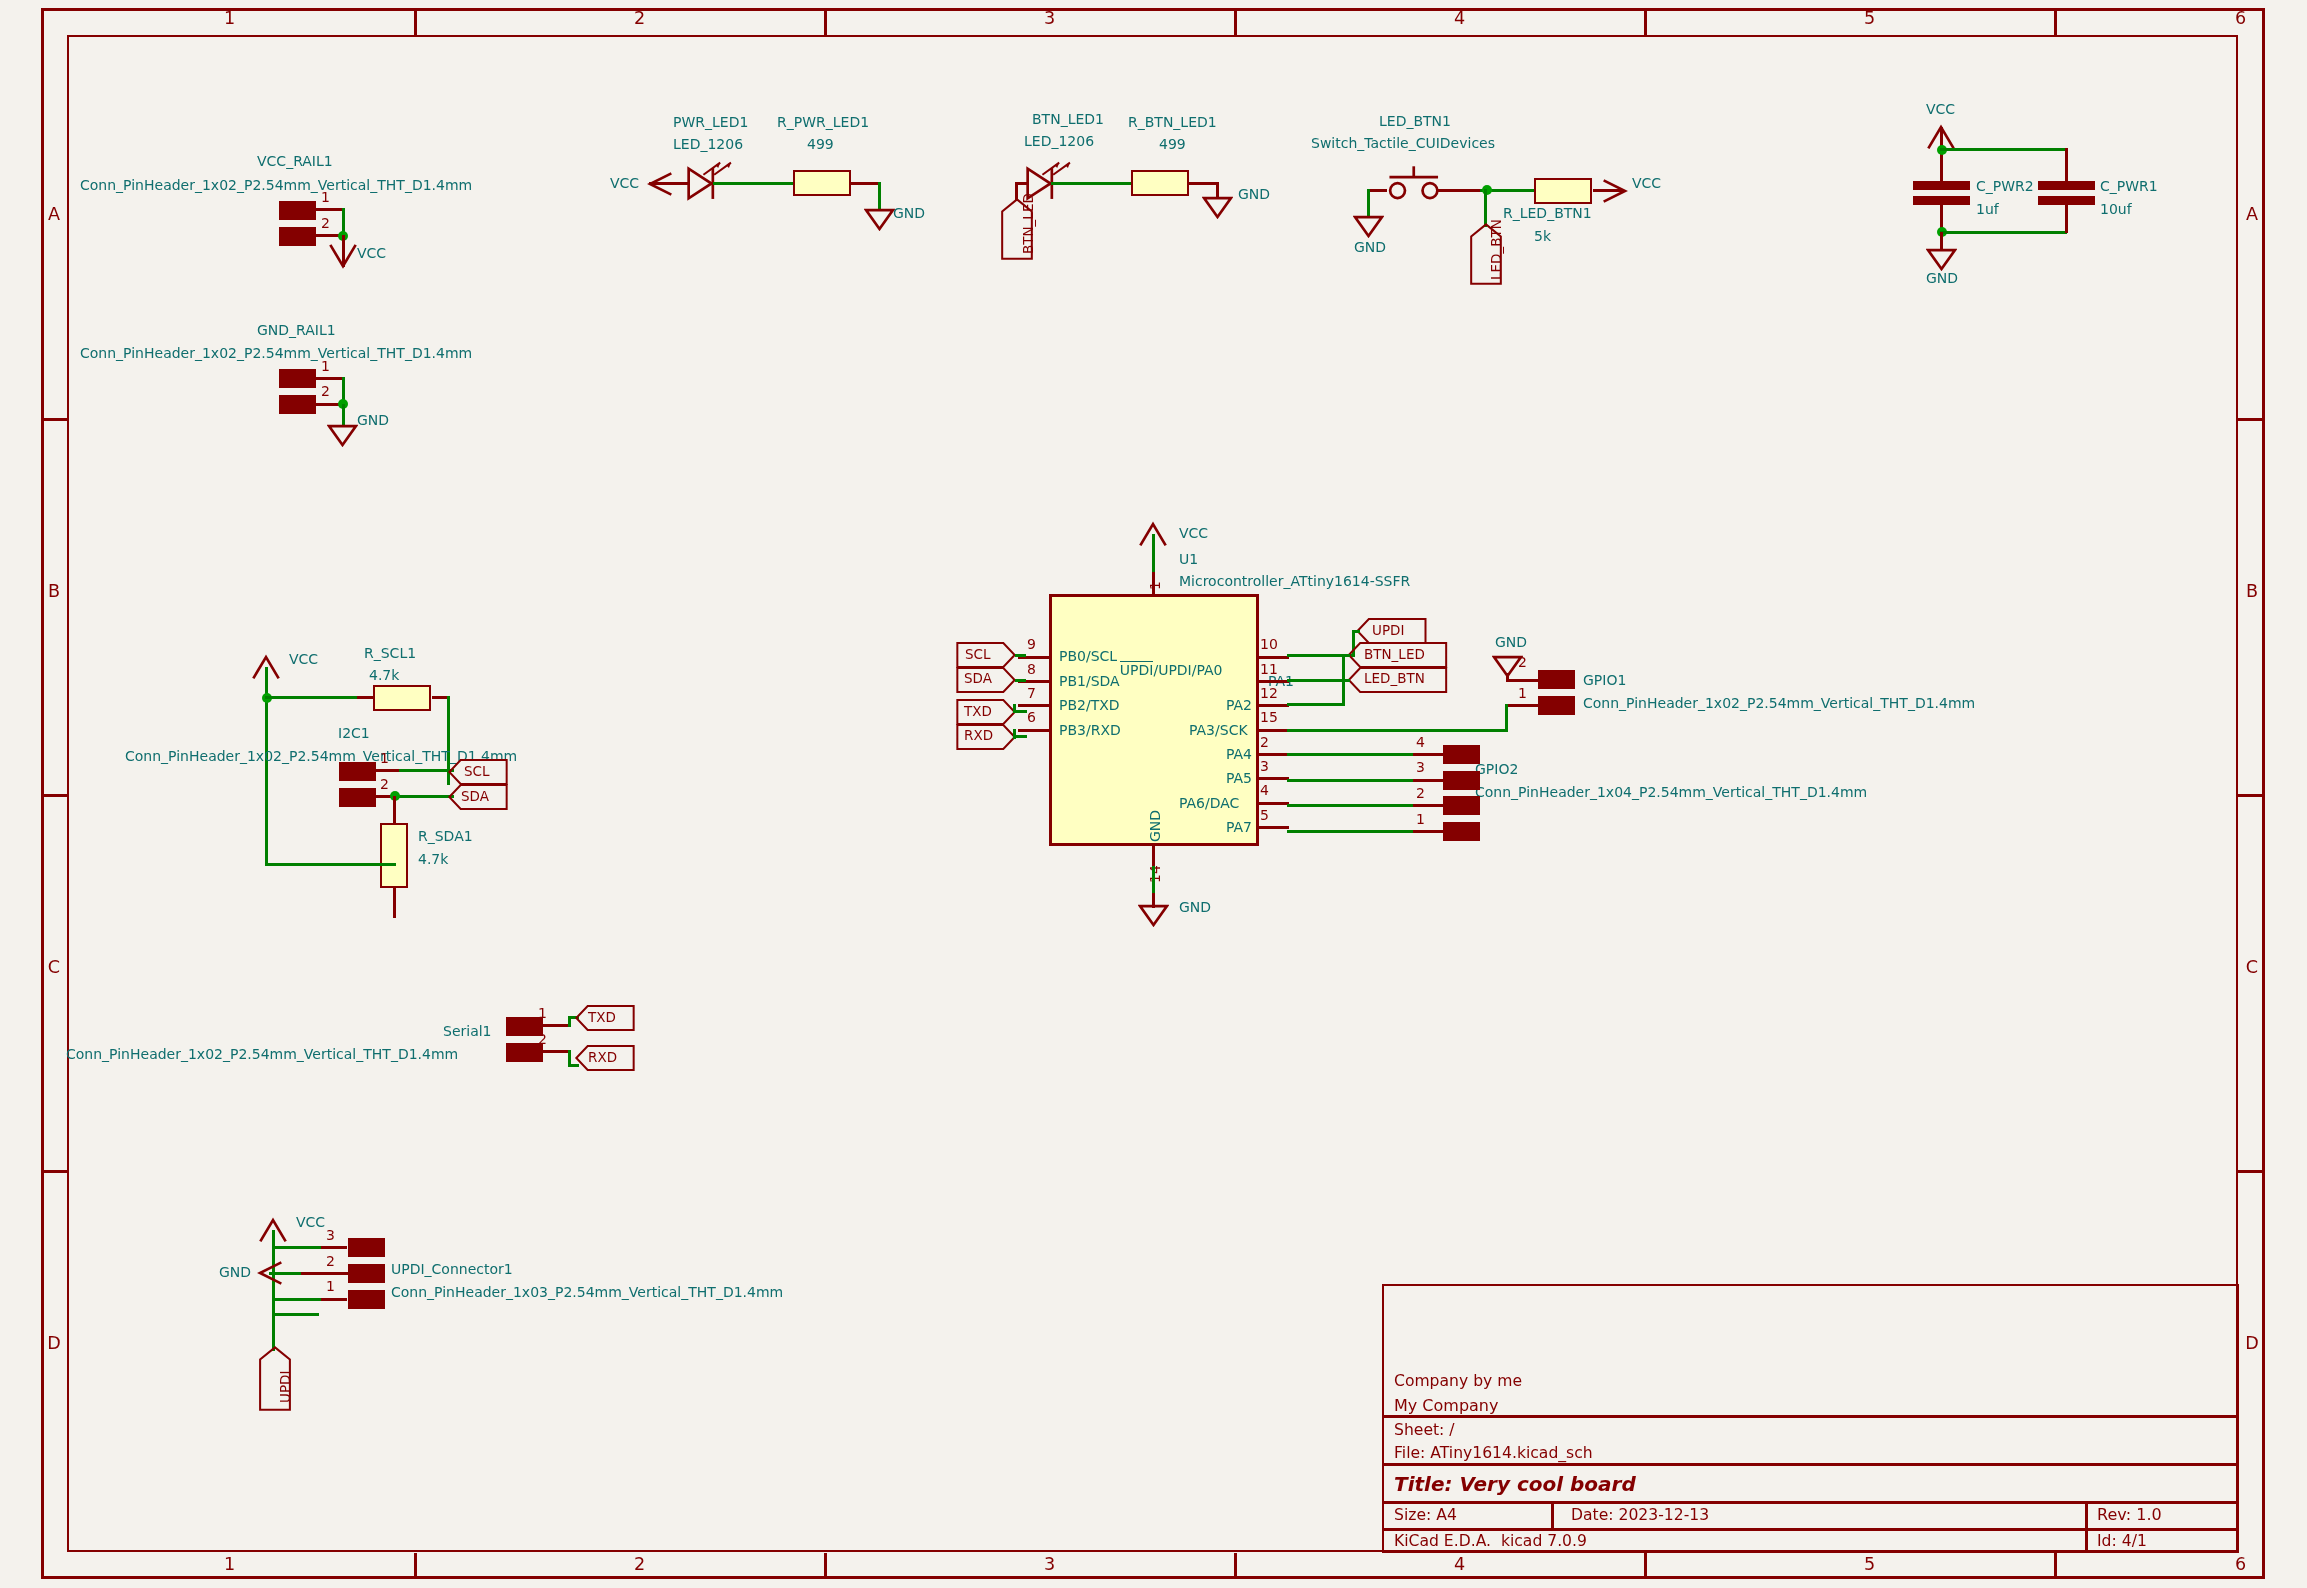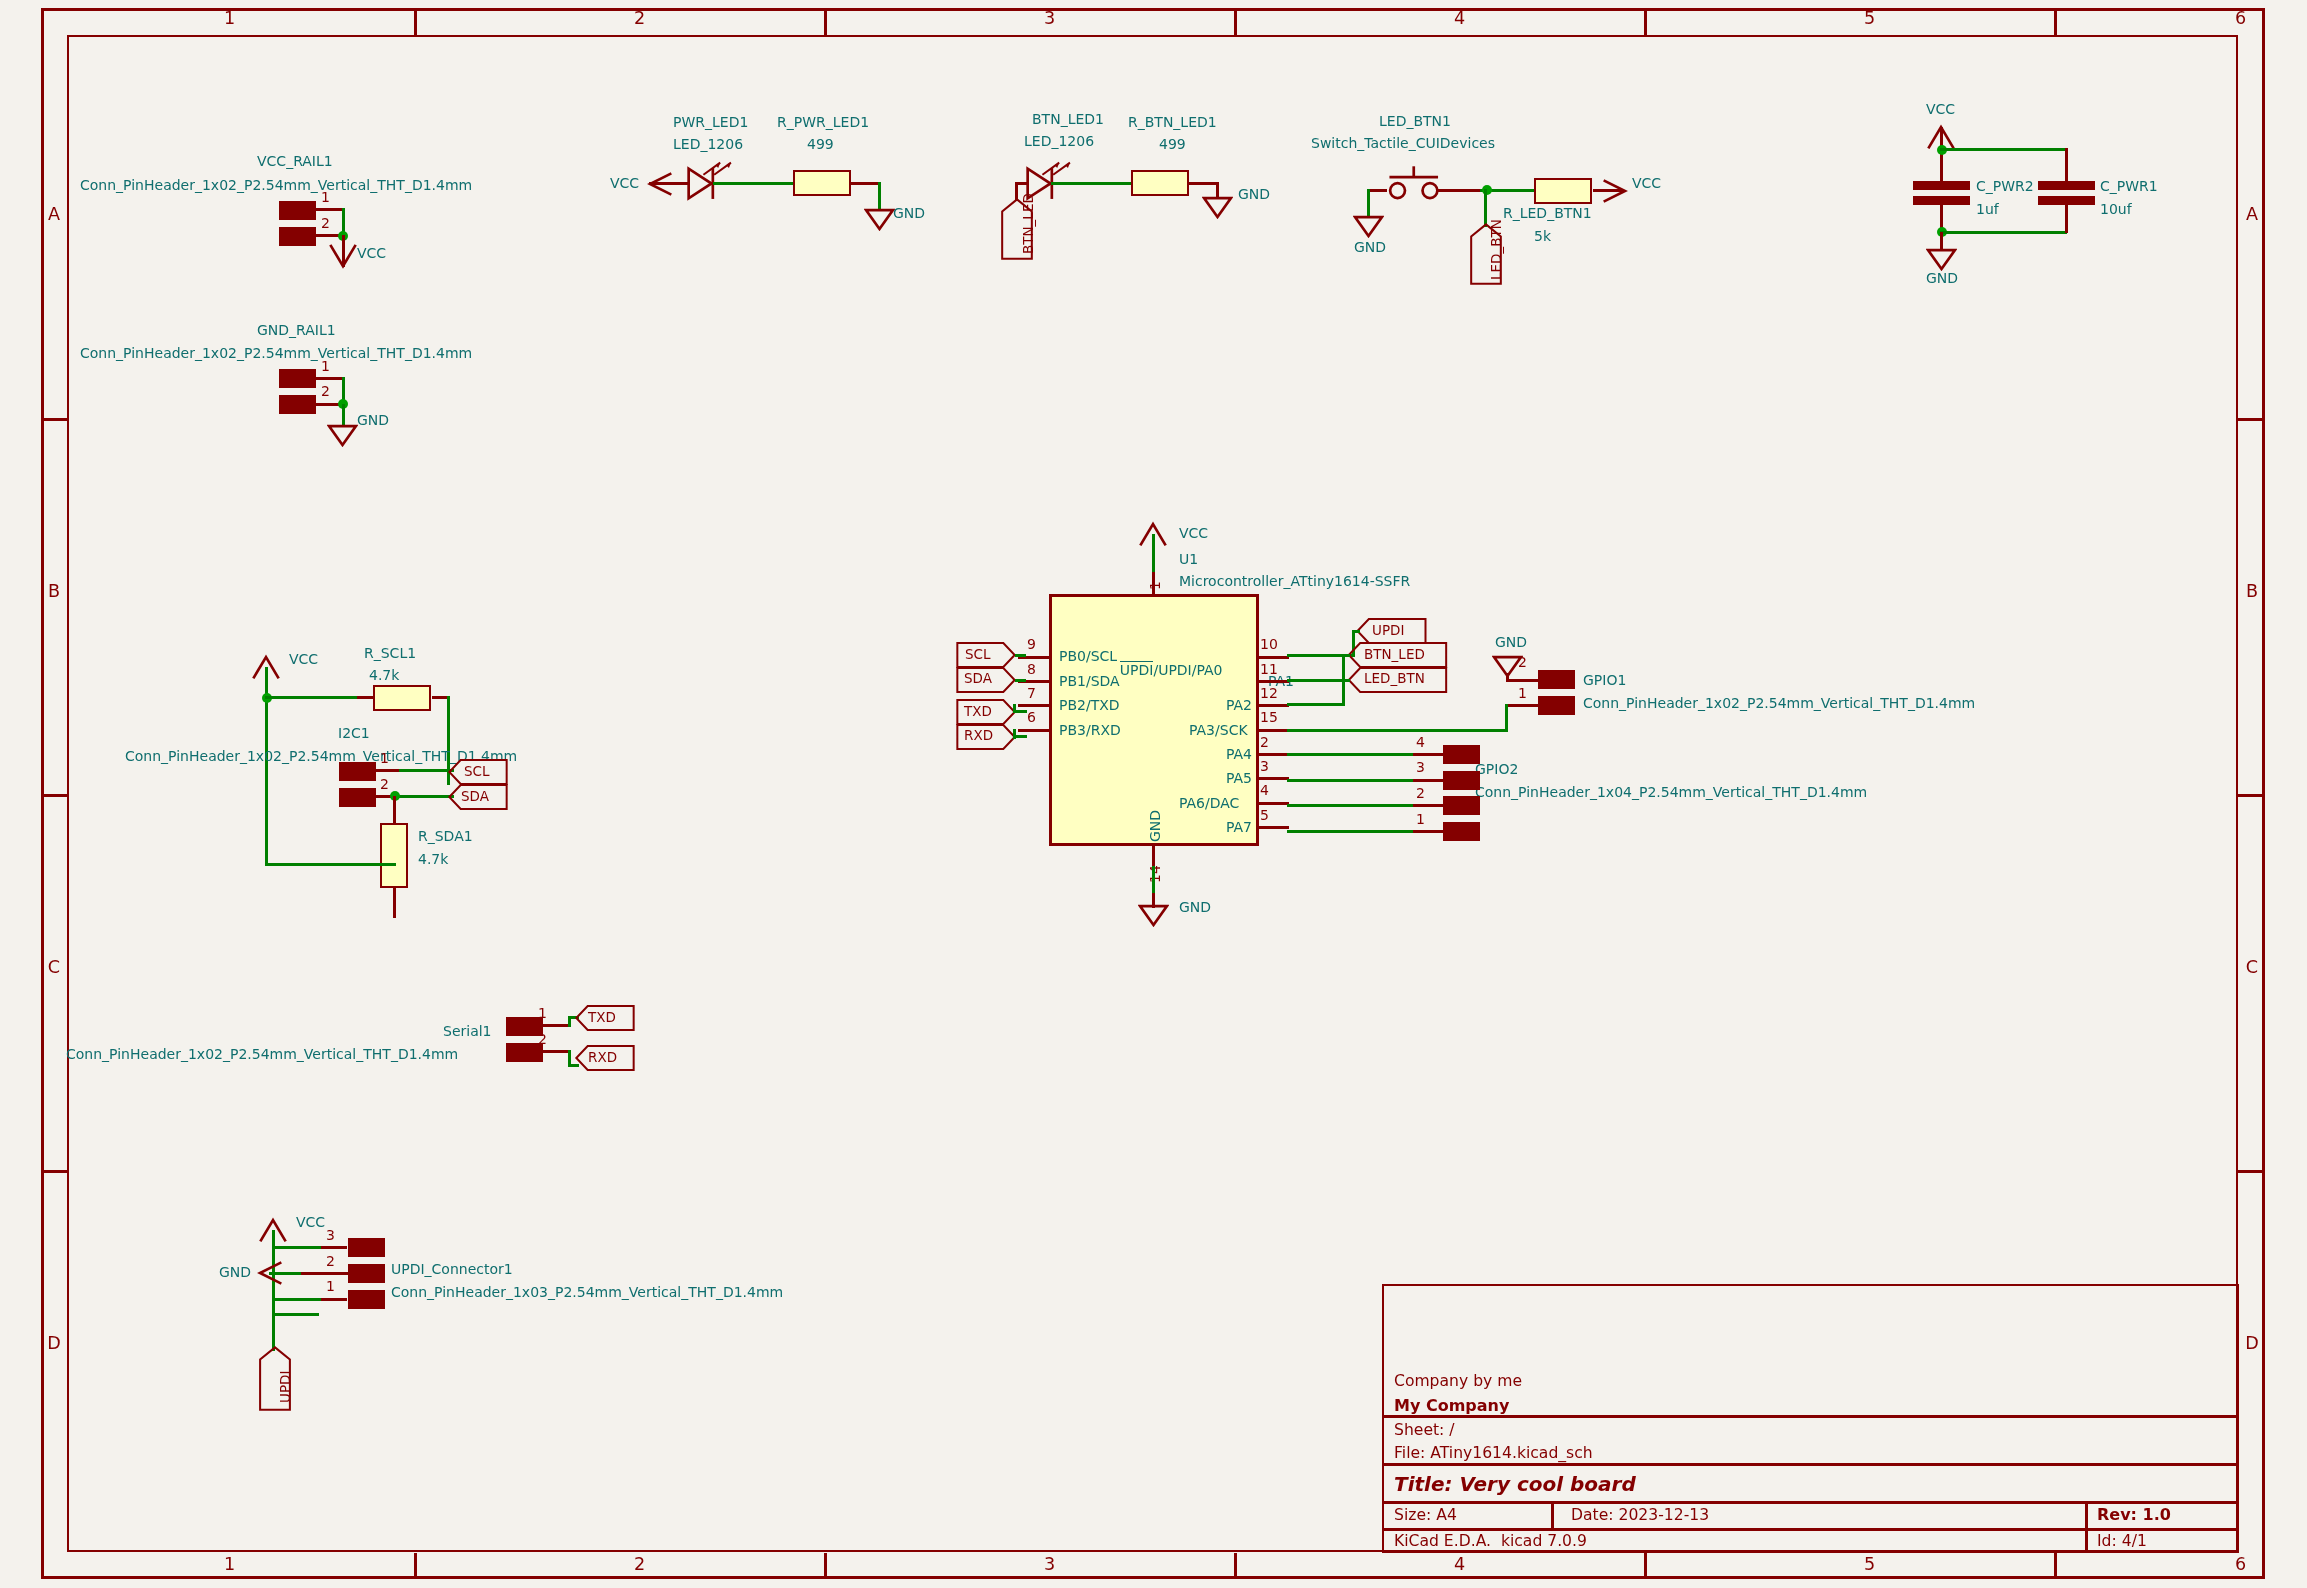--- a/index.html
+++ b/index.html
@@ -33,21 +33,21 @@
   .ic{position:absolute;background:#FFFFC2;border:3.4px solid #840000;box-sizing:border-box;}
   .pad{position:absolute;background:#840000;}
   .dot{position:absolute;background:#00A000;border-radius:50%;}
   .capline{position:absolute;background:#840000;}
 
   
   #tb{position:absolute;border:2.7px solid #840000;box-sizing:border-box;}
   .tbrow{position:absolute;background:#840000;}
   .tbtxt{position:absolute;color:#840000;font-family:"DejaVu Sans",sans-serif;white-space:pre;line-height:1;}
   .tbsmall{font-size:15.6px;}
-  .tbbold{font-size:16px;font-weight:bold;}
+  .tbbold{font-size:16px;font-weight:normal;}
   .tbtitle{font-size:20px;font-weight:bold;font-style:italic;}
 </style>
 </head>
 <body>
 
 <div id="sheet">
 
   <div class="frm" style="left:41px;top:8px;width:2224px;height:1571px;"></div>
   <div class="frm" style="left:67px;top:35px;width:2171px;height:1517px;border-width:2.7px;"></div>
 

